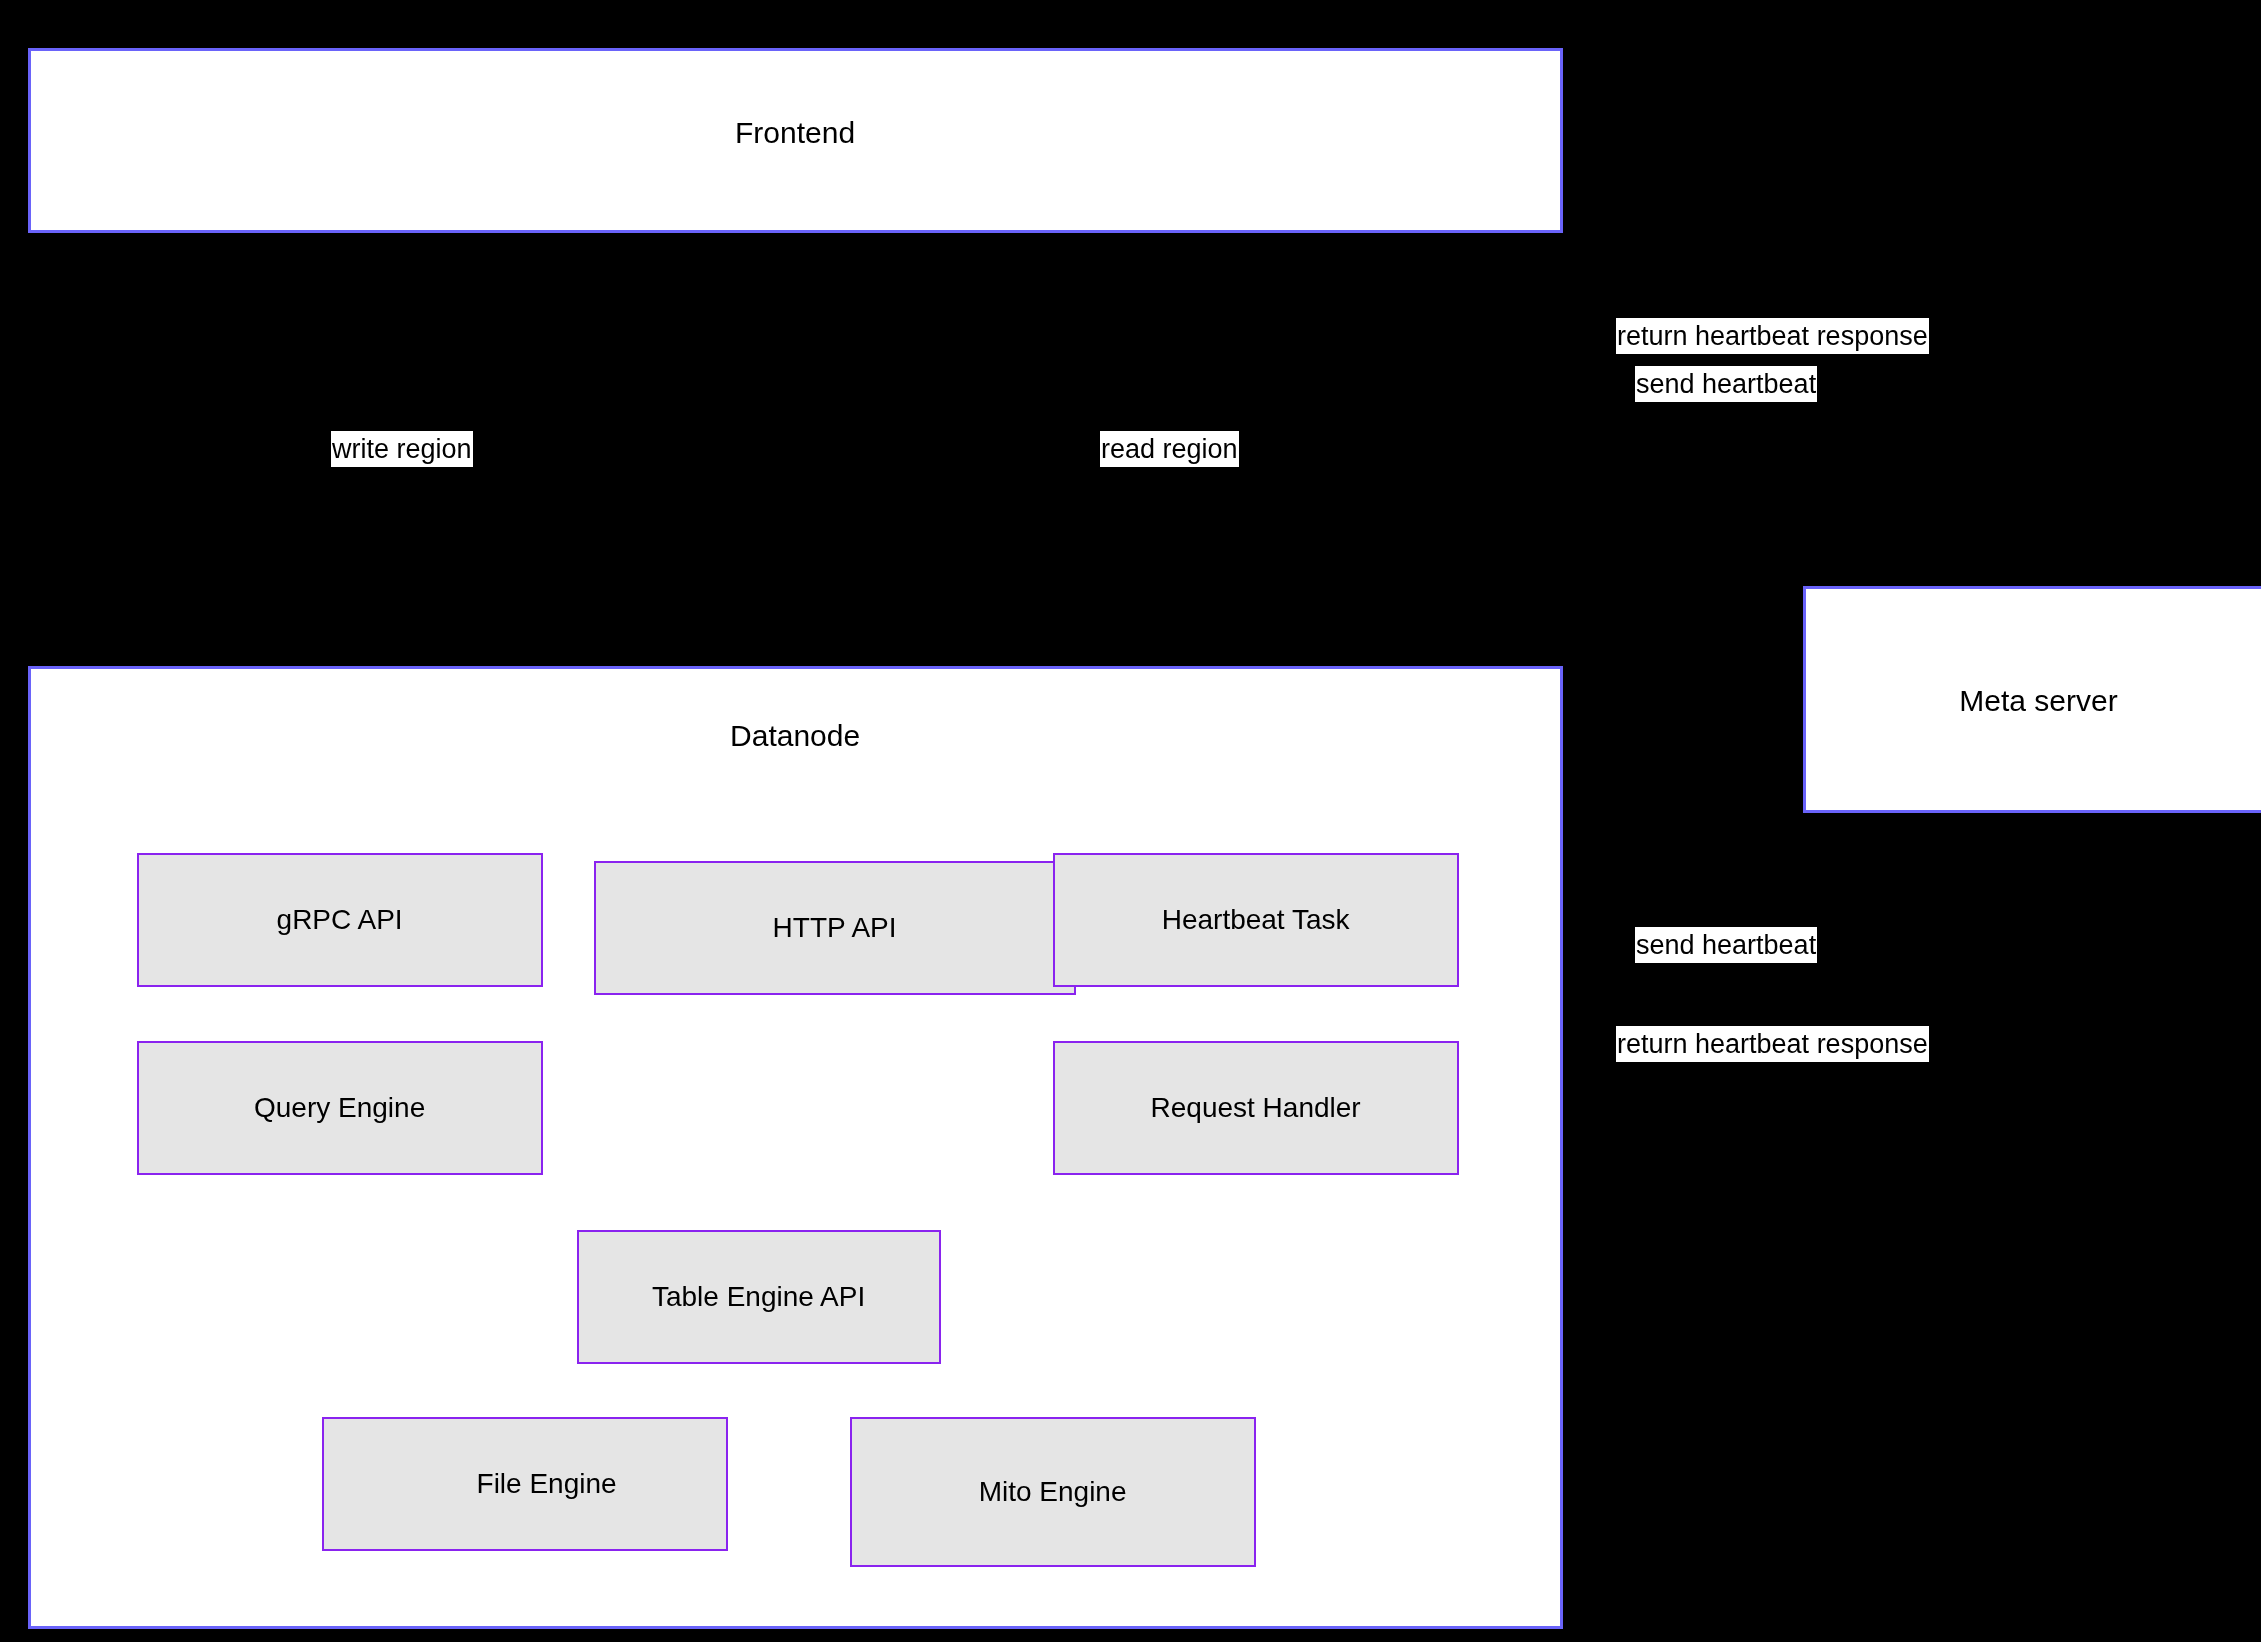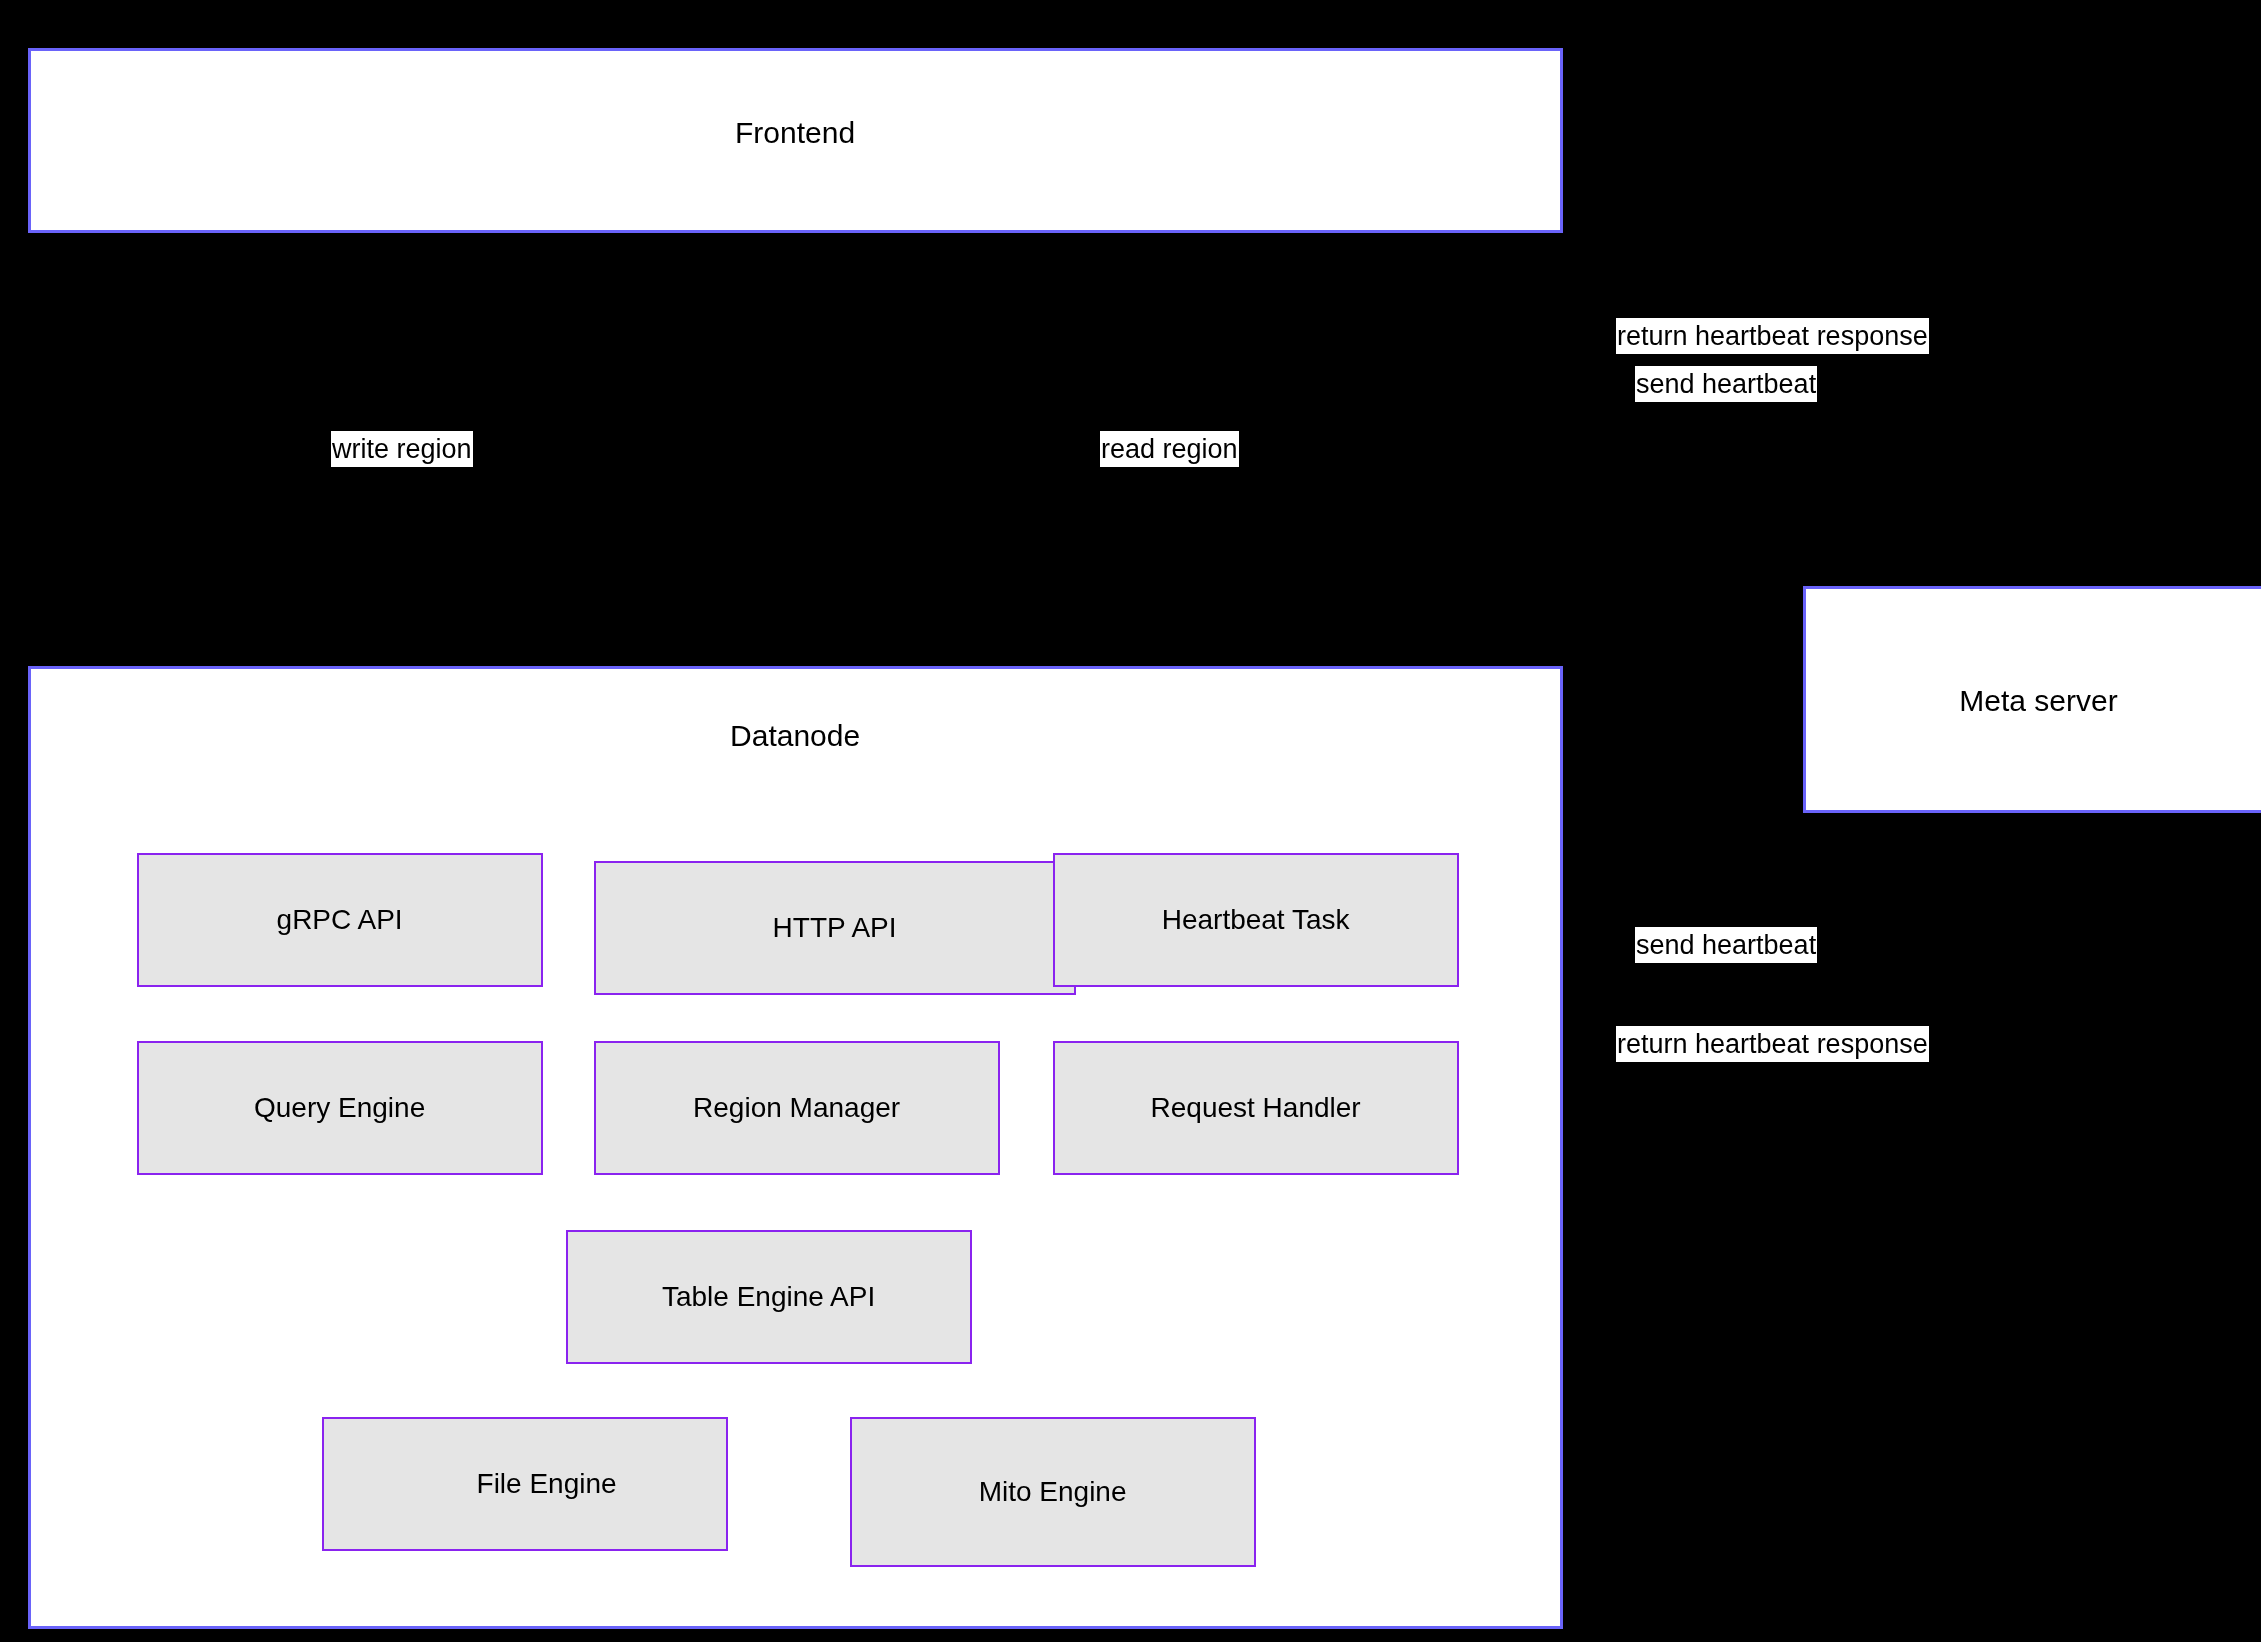--- a/index.html
+++ b/index.html
@@ -112,28 +112,25 @@
     <div class="inner-node" style="left:563px; top:192px; width:482px; height:134px;">
       <span class="inner-label">HTTP API</span>
     </div>
     <div class="inner-node" style="left:1022px; top:184px; width:406px; height:134px;">
       <span class="inner-label">Heartbeat Task</span>
     </div>
 
     <div class="inner-node" style="left:106px; top:372px; width:406px; height:134px;">
       <span class="inner-label">Query Engine</span>
     </div>
-    <div class="inner-node" style="left:563px; top:372px; width:406px; height:134px;">
-      <span class="inner-label">Region Manager</span>
-    </div>
     <div class="inner-node" style="left:1022px; top:372px; width:406px; height:134px;">
       <span class="inner-label">Request Handler</span>
     </div>
 
-    <div class="inner-node" style="left:535px; top:561px; width:406px; height:134px;">
+    <div class="inner-node" style="left:546px; top:561px; width:364px; height:134px;">
       <span class="inner-label">Table Engine API</span>
     </div>
 
     <div class="inner-node" style="left:291px; top:748px; width:406px; height:134px;padding-left:44px;">
       <span class="inner-label">File Engine</span>
     </div>
     <div class="inner-node" style="left:819px; top:748px; width:406px; height:150px;">
       <span class="inner-label">Mito Engine</span>
     </div>
   </div>

